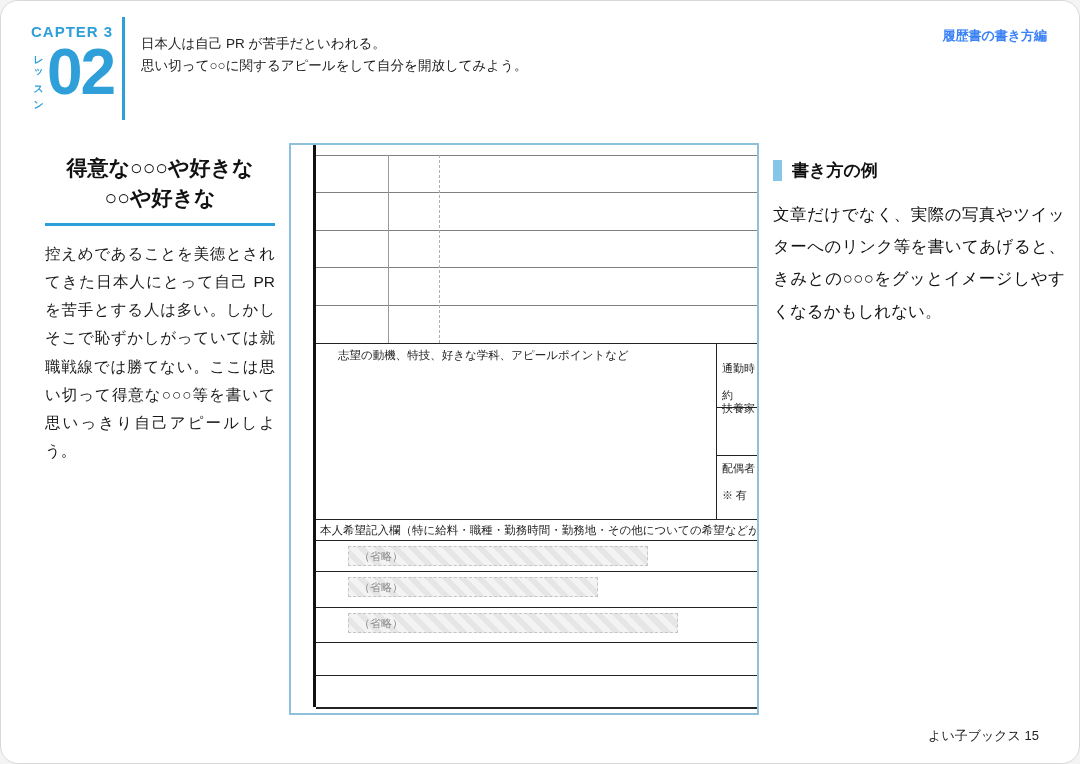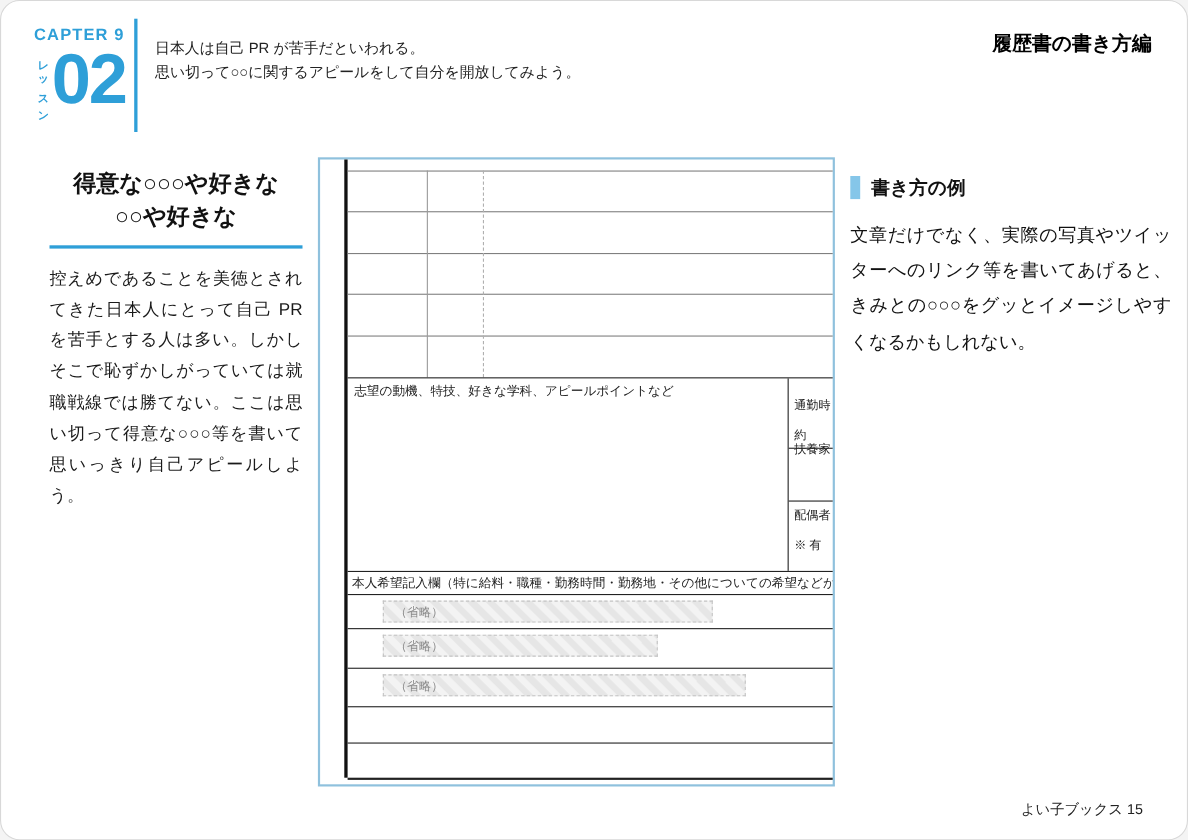--- a/index.html
+++ b/index.html
@@ -17,40 +17,40 @@
   .lesson-row { display:flex; align-items:flex-start; margin-top:2px; }
   .lesson-vertical {
     writing-mode:vertical-rl; font-size:10px; letter-spacing:4px;
     color:#2e9fd8; margin:6px 2px 0 0; height:70px; font-weight:bold;
   }
   .lesson-number { font-size:64px; font-weight:800; line-height:0.95; letter-spacing:-2px; }
   .header-divider { position:absolute; left:121px; top:16px; width:3px; height:103px; background:#2e9fd8; }
   .title-block { position:absolute; left:140px; top:24px; }
   .page-title { font-size:40px; font-weight:800; color:#2e9fd8; letter-spacing:1px; }
   .subtitle { margin-top:8px; font-size:13.5px; color:#222; line-height:1.65; }
-  .edition-label { position:absolute; right:32px; top:26px; font-size:18px; font-weight:bold; color:#000000; }
+  .edition-label { position:absolute; right:32px; top:26px; font-size:13px; font-weight:bold; color:#3b82f6; }
 
   
   .sidebar { position:absolute; left:44px; top:152px; width:230px; }
   .sidebar-heading { font-size:21px; font-weight:800; color:#111; text-align:center; line-height:1.45; }
   .sidebar-underline { height:3px; background:#2e9fd8; margin-top:9px; }
   .sidebar-paragraph { margin-top:14px; font-size:15.5px; line-height:1.82; color:#1a1a1a; text-align:justify; }
 
   
   .sheet {
     position:absolute; left:288px; top:142px; width:470px; height:572px;
     border:2px solid #8fc1dd; background:#fff;
   }
   .grid { position:absolute; left:22px; top:0; right:0; bottom:6px; border-left:3px solid #111; }
   .hist-line { position:absolute; left:0; right:0; height:1px; background:#808080; }
   .hist-col { position:absolute; top:10px; height:188px; width:1px; background:#9a9a9a; }
   .hist-col.dashed { background:none; border-left:1px dashed #b0b0b0; }
 
   .pr-section { position:absolute; left:0; right:0; top:198px; height:176px; border-top:1.5px solid #222; }
-  .pr-label { position:absolute; left:6px; top:4px; font-family:Liberation Mono, monospace; font-size:11.5px; color:#222; }
+  .pr-label { position:absolute; left:22px; top:4px; font-family:Liberation Mono, monospace; font-size:11.5px; color:#222; }
   .side-col { position:absolute; right:0; top:0; bottom:0; width:41px; border-left:1px solid #222; }
   .side-cell { position:absolute; left:0; right:0; border-bottom:1px solid #222; padding:5px 0 0 5px;
                font-family:"Liberation Serif","DejaVu Serif",serif; font-size:11px; color:#222; }
   .side-cell .sub { margin-top:12px; }
   .side-cell-1 { top:12px; height:52px; }
   .side-cell-2 { top:52px; height:60px; }
   .side-cell-3 { top:112px; height:64px; border-bottom:none; }
 
   .redact {
     position:absolute; left:8px; top:26px; right:52px; bottom:8px;
@@ -85,21 +85,21 @@
   
   .footer { position:absolute; right:40px; bottom:18px; font-size:13px; color:#222; }
   .footer span { }
 </style>
 </head>
 <body>
 
 <div class="page">
 
   <div class="chapter-block">
-    <div class="chapter-label">CAPTER 9</div>
+    <div class="chapter-label">CAPTER 3</div>
     <div class="lesson-row">
       <div class="lesson-vertical">レッスン</div>
       <div class="lesson-number">02</div>
     </div>
   </div>
   <div class="header-divider"></div>
   <div class="title-block">
     <div class="subtitle">
       <div>日本人は自己 PR が苦手だといわれる。</div>
       <div>思い切って○○に関するアピールをして自分を開放してみよう。</div>

